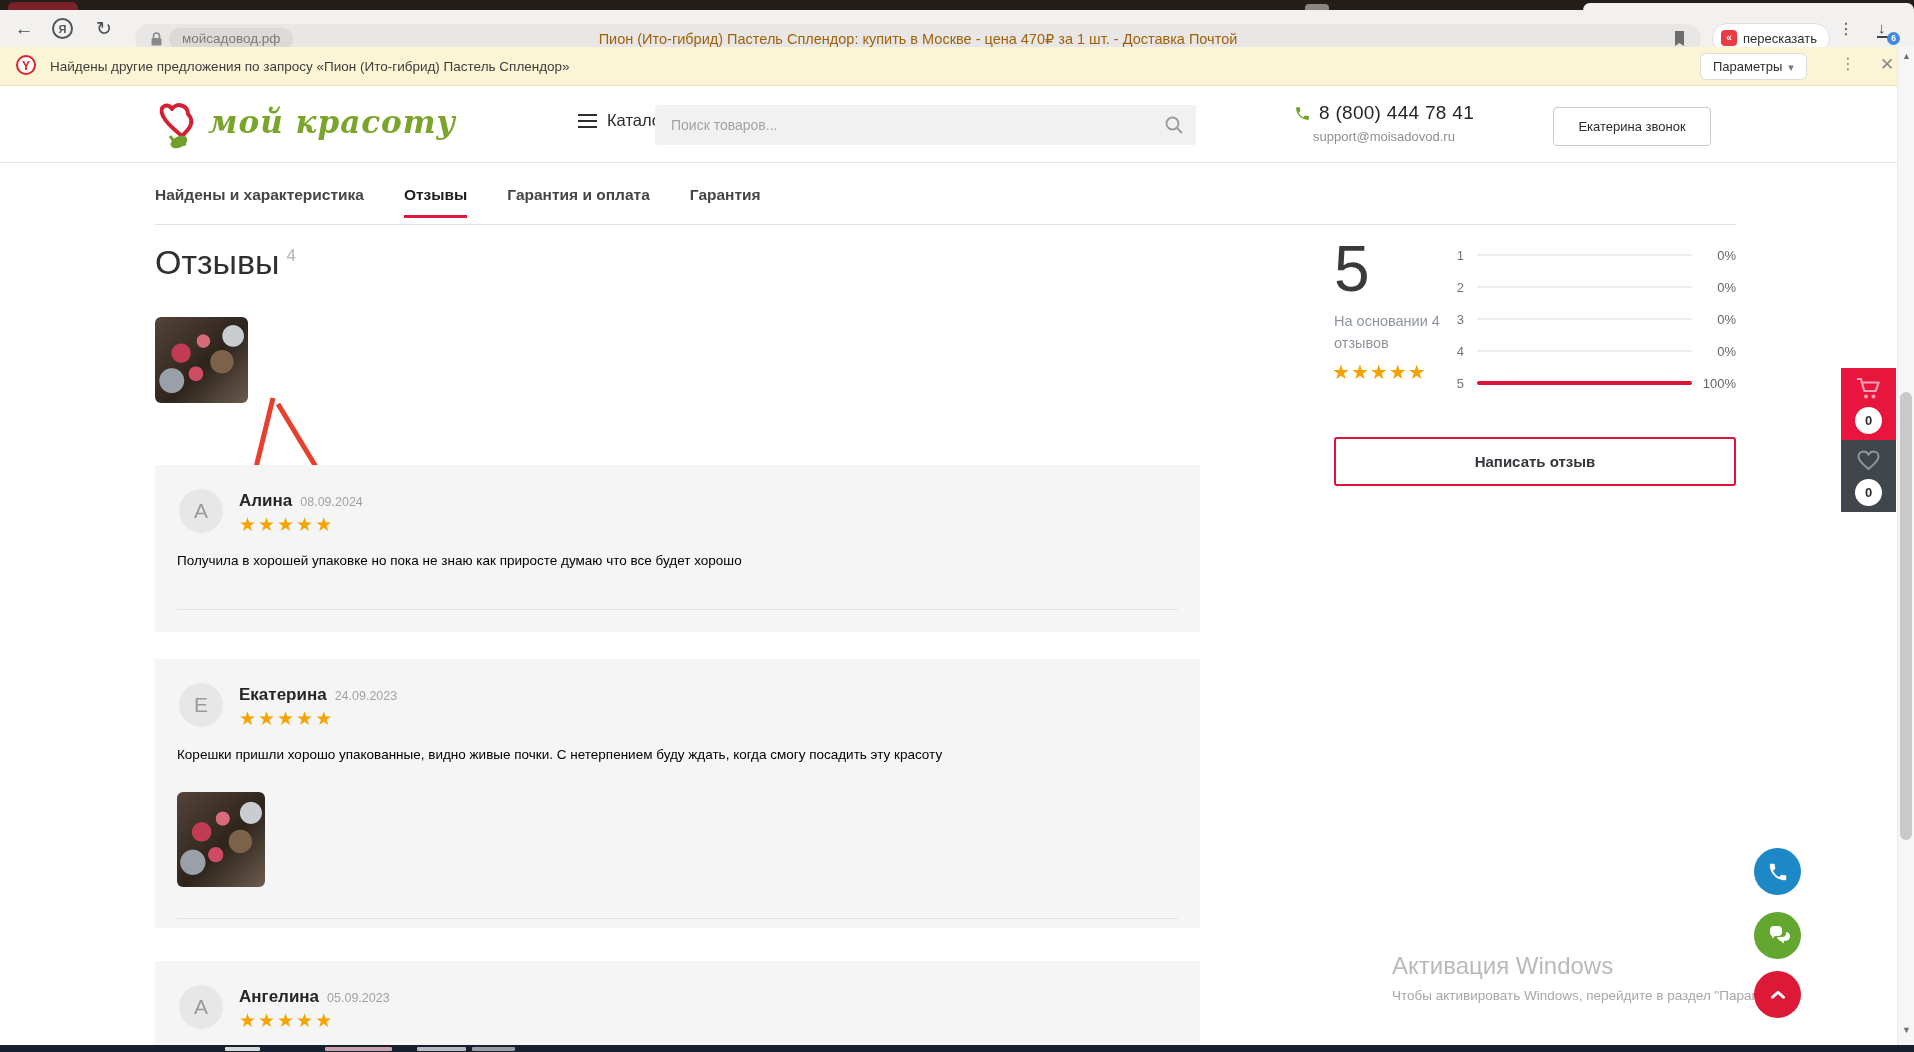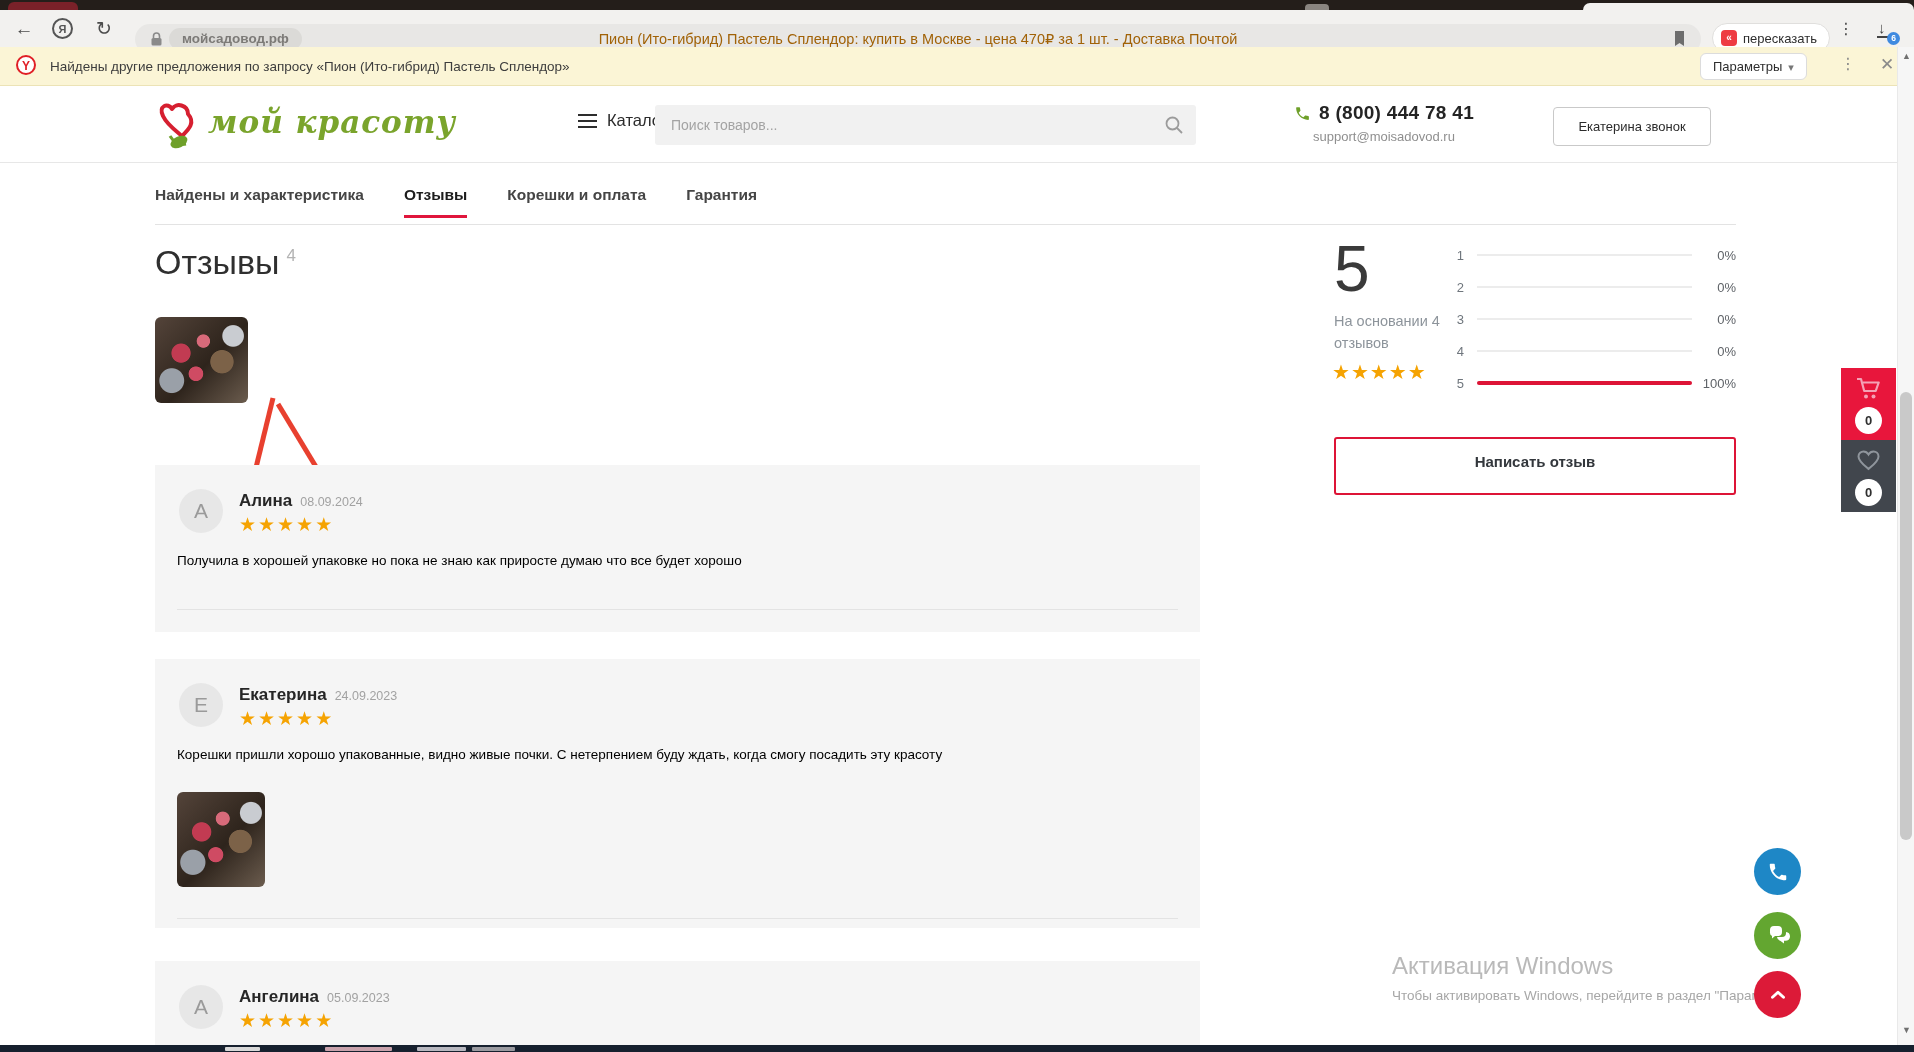--- a/index.html
+++ b/index.html
@@ -11,21 +11,21 @@
   .tab-left{position:absolute;left:8px;top:2px;width:70px;height:8px;border-radius:6px 6px 0 0;background:#7a2129;}
   .tab-mid{position:absolute;left:1305px;top:4px;width:24px;height:6px;border-radius:4px 4px 0 0;background:#8a8580;}
   .tab-right{position:absolute;left:1583px;top:3px;width:331px;height:7px;border-radius:8px 8px 0 0;background:#f2f1ef;}
   .toolbar{position:absolute;left:0;top:10px;width:1914px;height:37px;background:#f2f1ef;}
   .tb-ico{position:absolute;top:7px;width:24px;height:24px;color:#4c4c4c;font-size:19px;line-height:24px;text-align:center;cursor:pointer;}
   .ya-circle{position:absolute;left:52px;top:8px;width:21px;height:21px;border:2px solid #555;border-radius:50%;
     color:#555;font-size:11px;font-weight:700;line-height:18px;text-align:center;}
   .urlpill{position:absolute;left:135px;top:14px;width:1566px;height:30px;background:#e8e7e5;border-radius:15px;}
   .lock-ico{position:absolute;left:14px;top:7px;}
   .domain-chip{position:absolute;left:34px;top:4px;height:22px;padding:0 13px;background:#dbdad7;border-radius:12px;
-    color:#7c7a77;font-size:13.5px;line-height:22px;font-weight:bold;}
+    color:#7c7a77;font-size:13.5px;line-height:22px;}
   .pg-title{position:absolute;left:0;right:0;top:0;height:30px;line-height:30px;text-align:center;color:#a16207;font-size:14.5px;}
   .bm-ico{position:absolute;right:14px;top:6px;}
   .retell{position:absolute;left:1712px;top:13px;height:30px;padding:0 12px 0 8px;background:#fff;border:1px solid #e0dfdd;
     border-radius:15px;display:flex;align-items:center;gap:6px;cursor:pointer;}
   .retell-ico{width:16px;height:16px;background:#ee3b42;border-radius:4px;color:#fff;font-size:10px;font-weight:700;
     line-height:15px;text-align:center;}
   .retell-label{font-size:13px;color:#2e2e2e;}
   .dl-wrap{position:absolute;left:1874px;top:9px;width:26px;height:24px;cursor:pointer;}
   .dl-arrow{position:absolute;left:4px;top:0;font-size:15px;color:#444;}
   .dl-bar{position:absolute;left:3px;top:17px;width:13px;height:2px;background:#444;}
@@ -51,21 +51,21 @@
   .hamb{display:inline-block;width:19px;}
   .hamb span{display:block;height:2.5px;background:#2d2d2d;margin:3.5px 0;}
   .catalog-label{font-size:16.5px;color:#2b2b2b;}
   .search{position:absolute;left:655px;top:19px;width:541px;height:40px;background:#f1f1f1;border-radius:3px;}
   .search input{position:absolute;left:0;top:0;width:100%;height:100%;background:transparent;border:none;outline:none;
     padding:0 44px 0 16px;font-size:14px;color:#444;}
   .search input::placeholder{color:#a3a3a3;}
   .search-ico{position:absolute;right:12px;top:10px;}
   .phoneblock{position:absolute;left:1276px;top:16px;width:216px;text-align:center;}
   .phone-row{display:flex;align-items:center;justify-content:center;gap:8px;cursor:pointer;}
-  .phone-num{font-size:19px;font-weight:700;color:#242424;letter-spacing:.3px;}
+  .phone-num{font-size:19px;font-weight:400;color:#242424;letter-spacing:.3px;}
   .email{margin-top:5px;font-size:13px;color:#8f8f8f;cursor:pointer;}
   .callback{position:absolute;left:1553px;top:21px;width:158px;height:39px;background:#fff;border:1px solid #c9c9c9;
     border-radius:4px;font-size:13px;color:#2b2b2b;text-align:center;line-height:37px;cursor:pointer;}
 
   
   .tabs{position:absolute;left:155px;top:186px;display:flex;gap:40px;}
   .tab{font-size:15.5px;font-weight:700;color:#454545;padding-bottom:11px;cursor:pointer;}
   .tab.active{color:#1d1d1d;border-bottom:3px solid #e0163c;}
   .tabs-divider{position:absolute;left:155px;top:224px;width:1581px;height:1px;background:#e3e3e3;}
 
@@ -100,21 +100,21 @@
 
   
   .sum-avg{position:absolute;left:1334px;top:232px;font-size:64px;font-weight:400;color:#3a3a3a;}
   .sum-based{position:absolute;left:1334px;top:310px;width:160px;font-size:14.5px;color:#8d949b;line-height:1.55;}
   .sum-stars{position:absolute;left:1332px;top:360px;font-size:20px;color:#f5a302;letter-spacing:1px;}
   .dist-row{position:absolute;left:1452px;width:284px;height:16px;}
   .dist-num{position:absolute;left:0;width:12px;font-size:13px;color:#6f767d;text-align:right;top:1px;}
   .dist-track{position:absolute;left:25px;top:7px;width:215px;height:2px;background:#ececec;}
   .dist-fill{position:absolute;left:0;top:-1px;height:4px;background:#dd1436;border-radius:2px;width:0;}
   .dist-pct{position:absolute;right:0;width:44px;top:1px;font-size:13px;color:#5f6368;text-align:right;}
-  .write-btn{position:absolute;left:1334px;top:437px;width:402px;height:58px;background:#fff;border:2px solid #dd1436;
+  .write-btn{position:absolute;left:1334px;top:437px;width:402px;height:49px;background:#fff;border:2px solid #dd1436;
     border-radius:3px;font-size:15px;font-weight:700;color:#33373c;text-align:center;line-height:45px;cursor:pointer;}
 
   
   .cartbox{position:absolute;left:1841px;top:368px;width:55px;height:72px;background:#e8163c;cursor:pointer;}
   .favbox{position:absolute;left:1841px;top:440px;width:55px;height:72px;background:#41464d;cursor:pointer;}
   .wbadge{position:absolute;left:14px;top:39px;width:27px;height:27px;border-radius:50%;background:#fff;
     color:#2f2f2f;font-size:13px;font-weight:700;text-align:center;line-height:27px;}
   .boxico{position:absolute;left:14px;top:8px;}
   .fab{position:absolute;width:47px;height:47px;border-radius:50%;display:flex;align-items:center;justify-content:center;cursor:pointer;}
   .fab-phone{left:1754px;top:848px;background:#1e87c6;}
@@ -213,21 +213,21 @@
         <span class="phone-num">8 (800) 444 78 41</span>
       </div>
       <div class="email">support@moisadovod.ru</div>
     </div>
     <div class="callback">Екатерина звонок</div>
   </div>
 
   <div class="tabs">
     <div class="tab">Найдены и характеристика</div>
     <div class="tab active">Отзывы</div>
-    <div class="tab">Корешки и оплата</div>
+    <div class="tab">Гарантия и оплата</div>
     <div class="tab">Гарантия</div>
   </div>
   <div class="tabs-divider"></div>
 
   <div class="rv-heading"><span>Отзывы</span><span class="rv-count">4</span></div>
   <div class="photo-thumb photo-main"></div>
 
   <svg class="arrows" viewBox="0 0 112 115">
     <defs>
       <marker id="ah" markerWidth="7" markerHeight="7" refX="3.2" refY="3.5" orient="auto">

